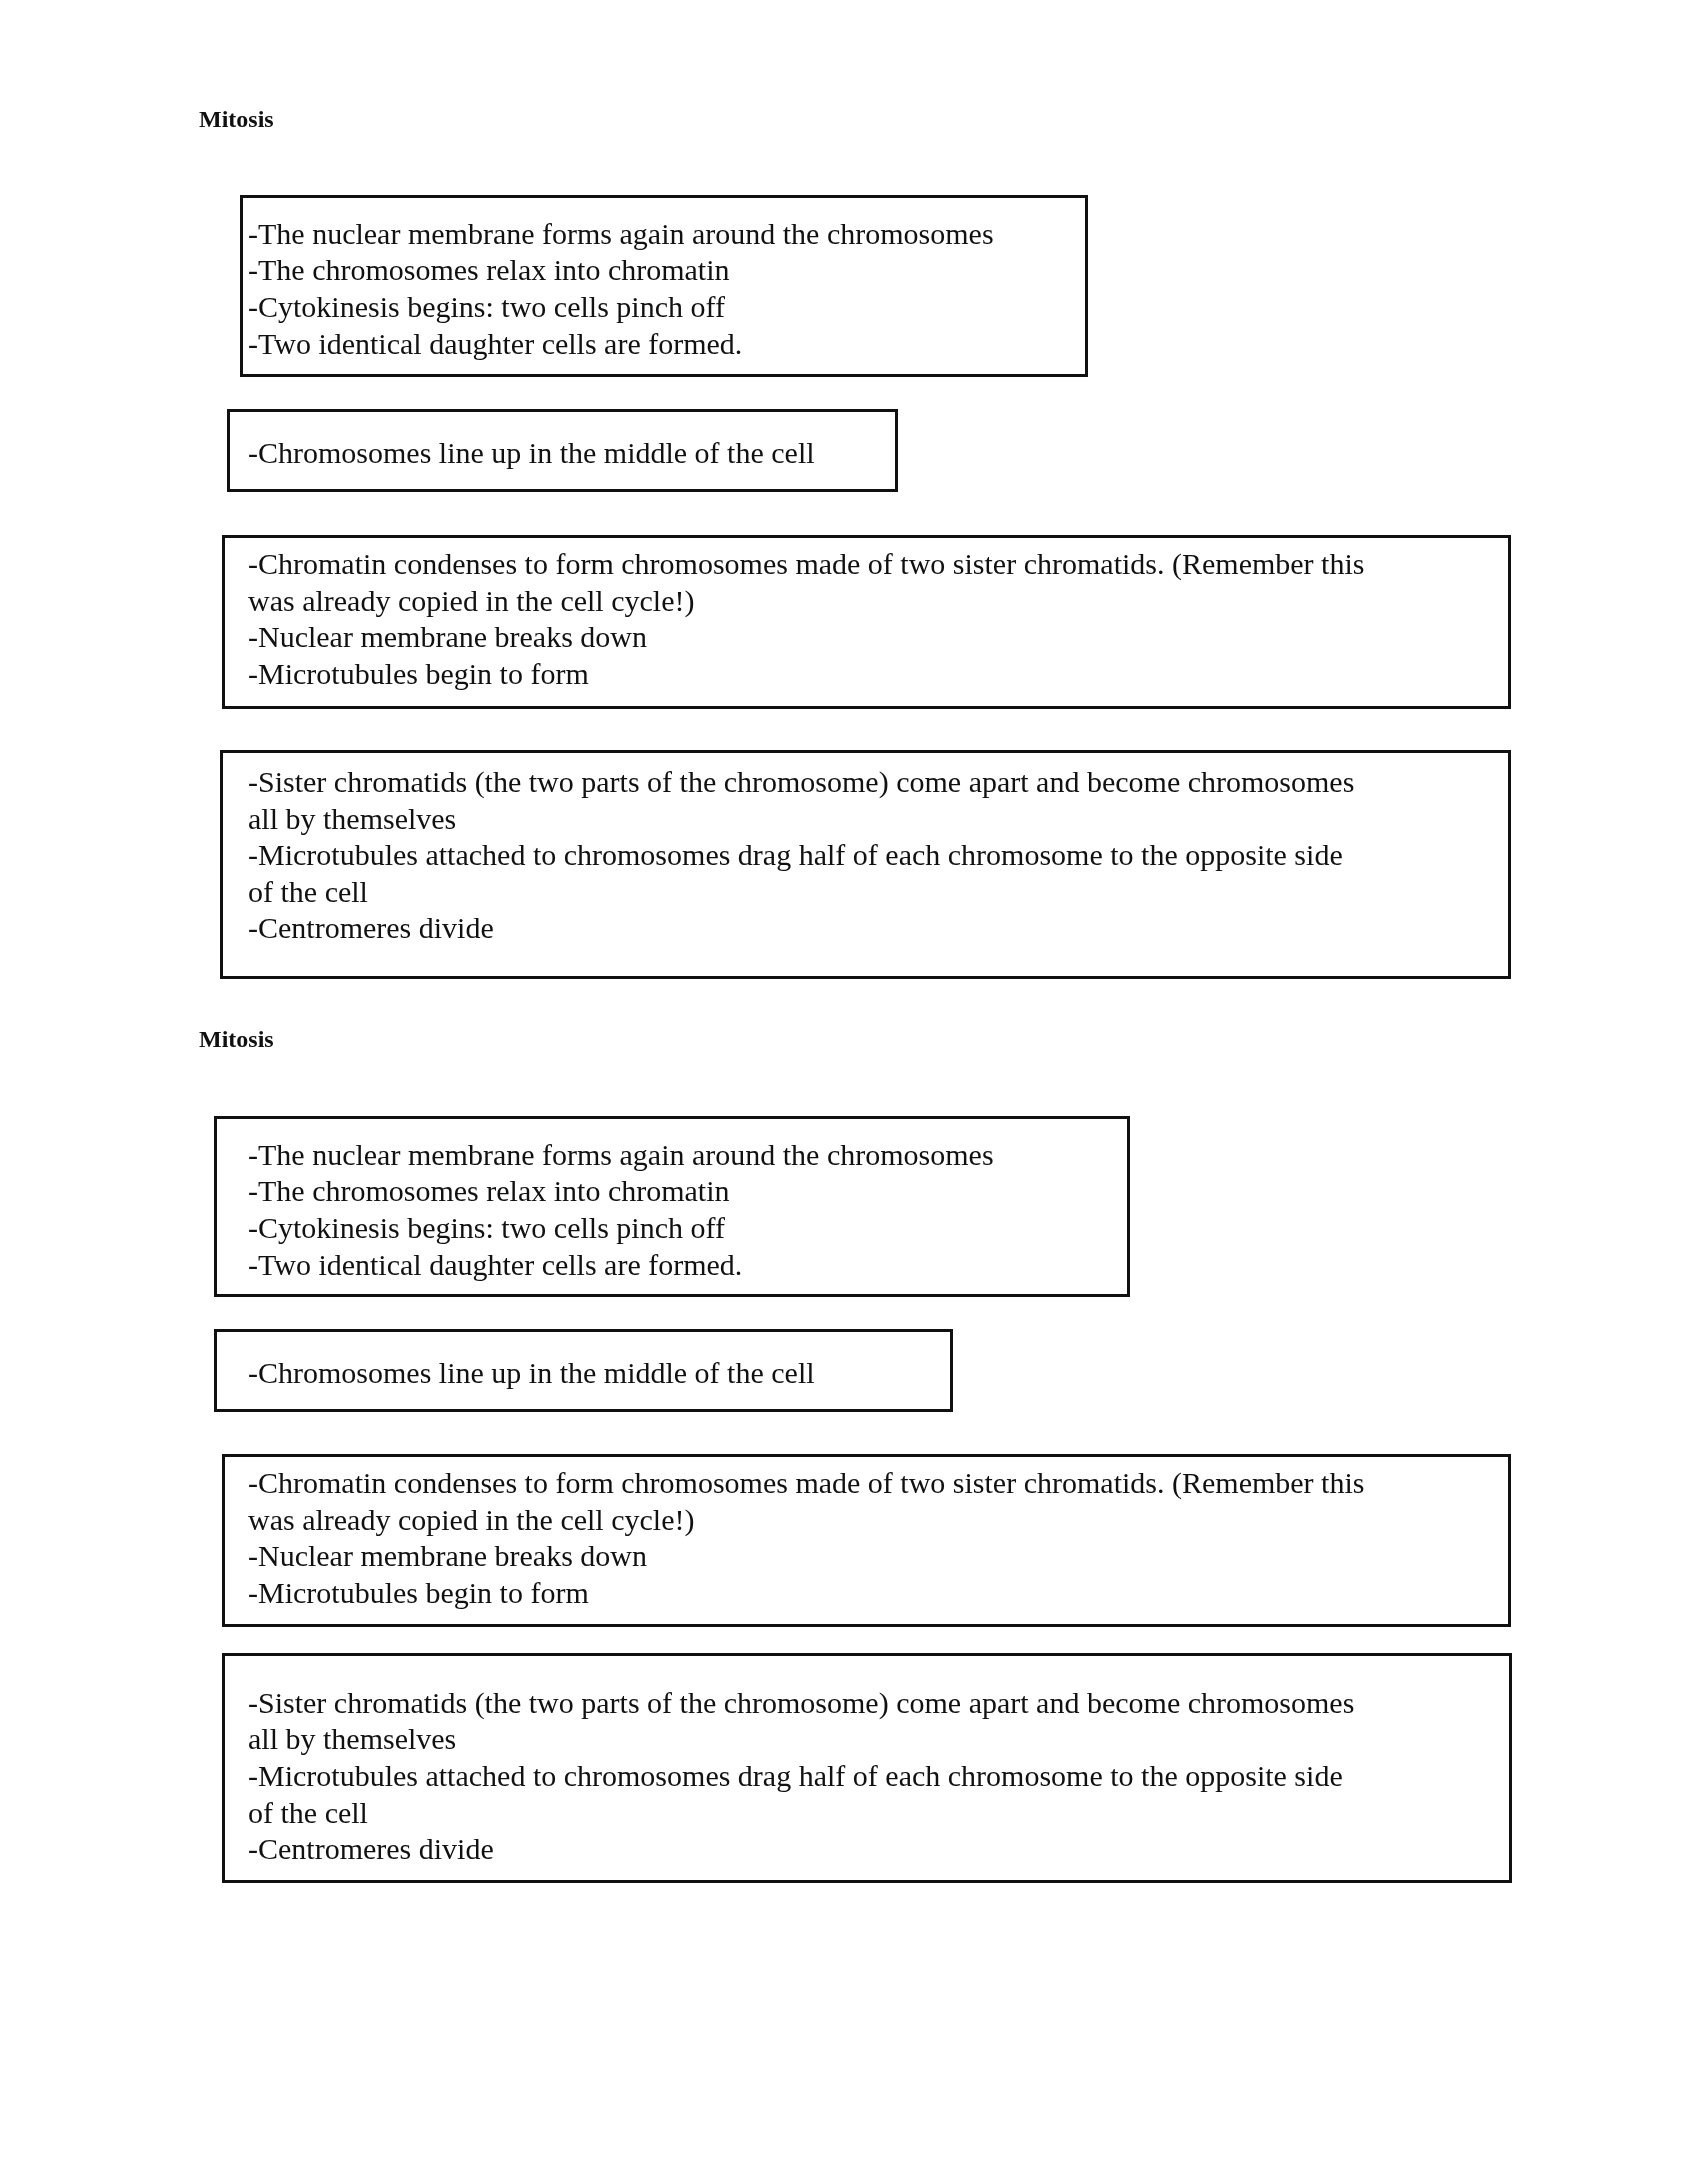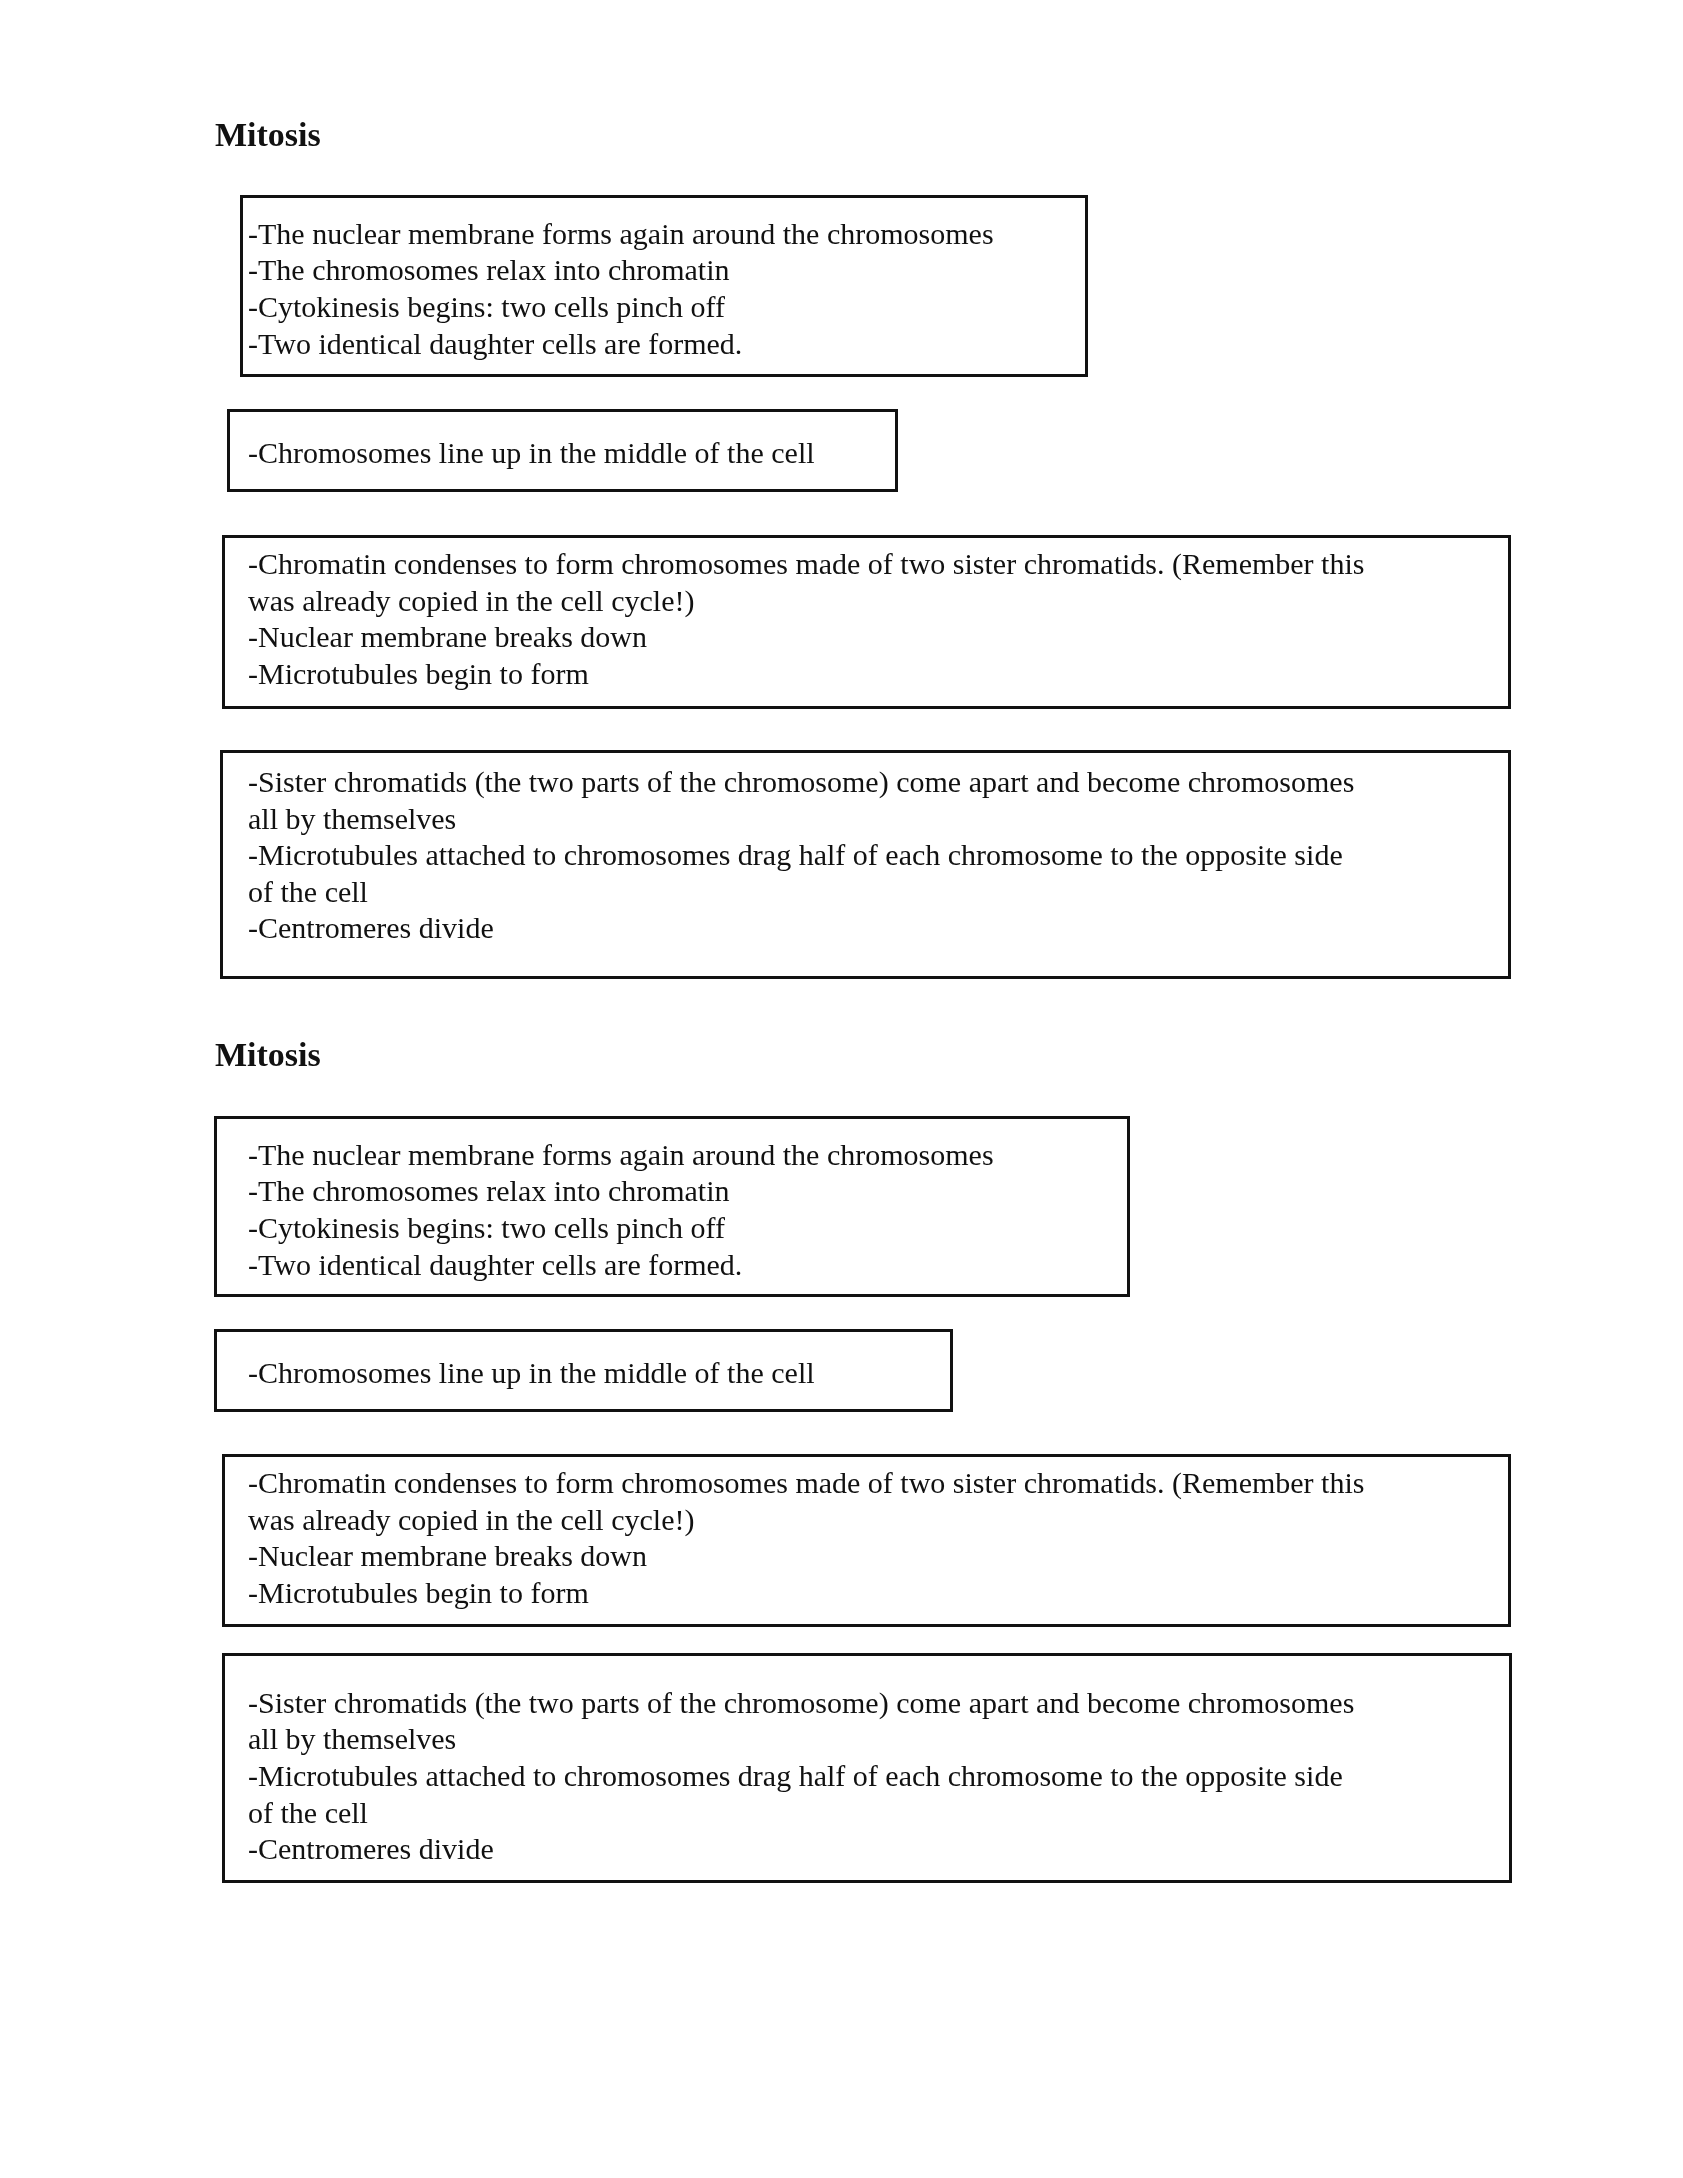--- a/index.html
+++ b/index.html
@@ -1,18 +1,18 @@
 <!DOCTYPE html>
 <html><head>
 <meta charset="utf-8">
 <style>
   html, body { margin: 0; padding: 0; background: #ffffff; }
   body { width: 1683px; height: 2178px; position: relative; overflow: hidden;
          font-family: "Liberation Serif", "DejaVu Serif", serif; color: #111111; }
-  .heading { position: absolute; font-weight: bold; font-size: 34px; line-height: 40px; margin: 16px; color: #111; }
+  .heading { position: absolute; font-weight: bold; font-size: 24px; line-height: 40px; margin: 0; color: #111; }
   .box { position: absolute; box-sizing: border-box; border: 3px solid #111111; background: #ffffff; padding-left: 20px; }
   .box .line { display: block; font-size: 30px; line-height: 37px; white-space: nowrap; position: absolute; }
 </style>
 </head>
 <body>
 
 <h1 class="heading" style="left:199px; top:99px;">Mitosis</h1>
 
 <div class="box" style="left:240px; top:195px; width:848px; height:182px;">
   <span class="line" style="left:5px; top:17px;">-The nuclear membrane forms again around the chromosomes</span>

